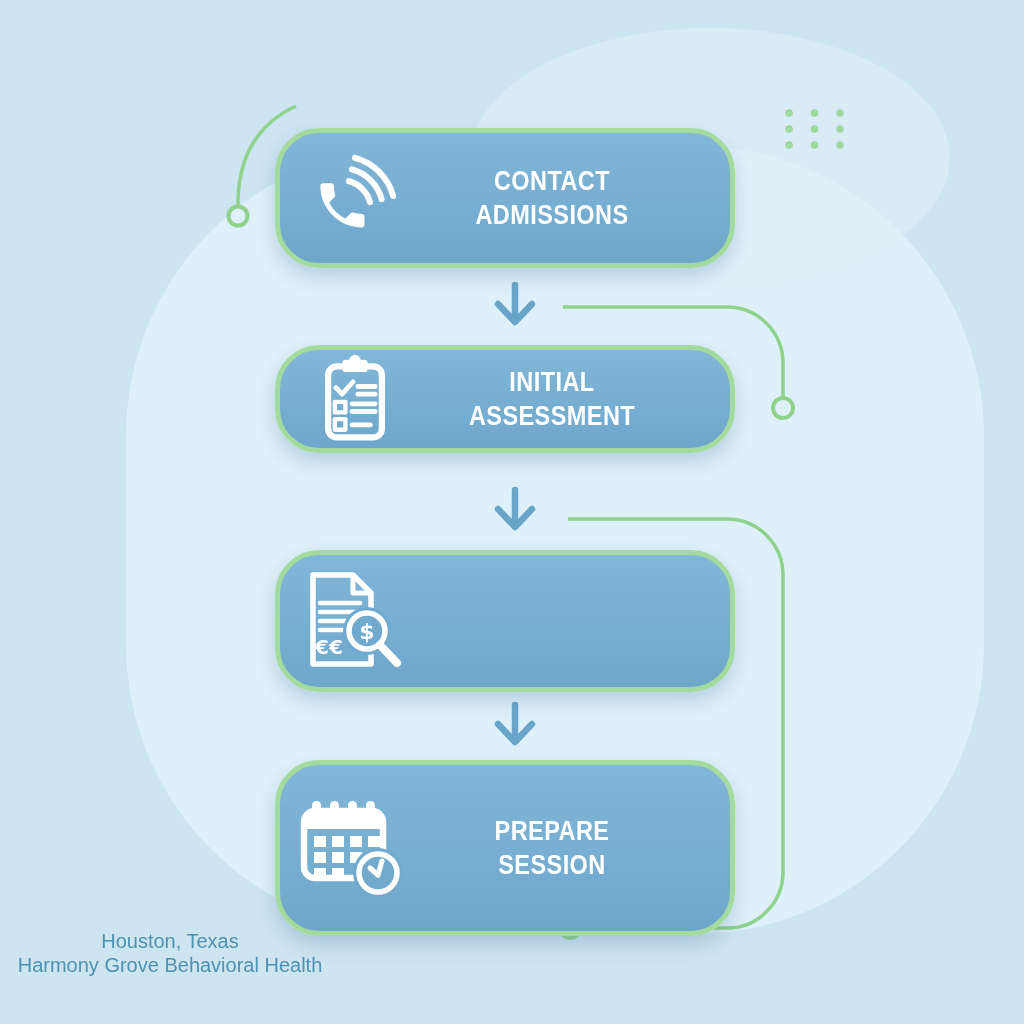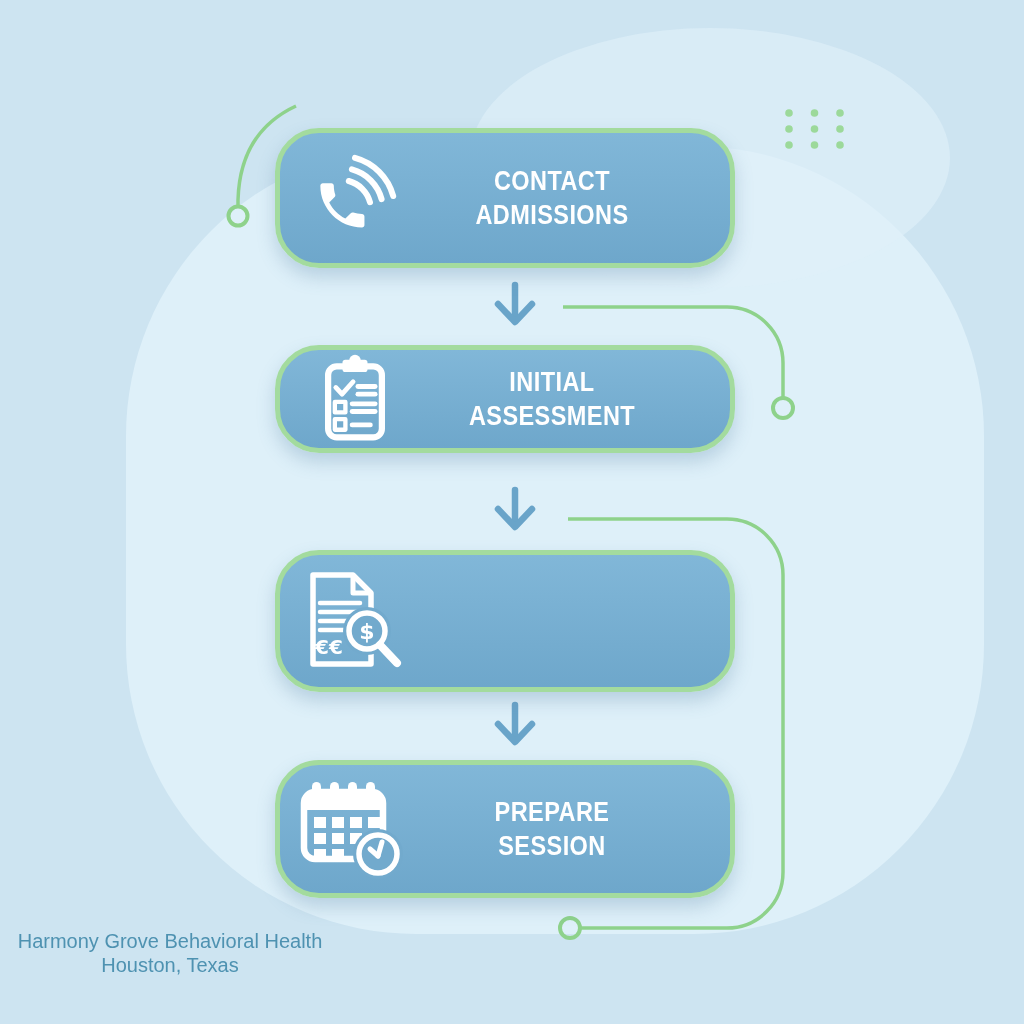--- a/index.html
+++ b/index.html
@@ -15,21 +15,21 @@
   .step{
     position:absolute;left:275px;width:460px;box-sizing:border-box;z-index:2;
     background:linear-gradient(180deg,#81b7d8 0%,#6ea7cb 100%);
     border:5px solid #a3db9e;border-radius:44px;
     box-shadow:0 9px 18px rgba(84,126,160,.28);
     display:flex;align-items:center;
   }
   .step-1{top:128px;height:140px;}
   .step-2{top:333px;height:108px;margin-top:12px;}
   .step-3{top:550px;height:142px;}
-  .step-4{top:760px;height:138px;}
+  .step-4{top:760px;height:176px;}
   .icon-wrap{flex:0 0 150px;display:flex;justify-content:center;align-items:center;}
   .label{flex:1;text-align:center;padding-right:56px;color:#ffffff;}
   .label-inner{
     transform:scaleX(.87);font-weight:bold;font-size:27px;line-height:34px;
     letter-spacing:.5px;text-transform:uppercase;
   }
   .label-inner span{display:block;}
   .footer{
     position:absolute;left:10px;top:929px;width:320px;z-index:2;
     text-align:center;color:#4e92b1;font-size:20px;line-height:24px;
@@ -180,17 +180,17 @@
     </div>
     <div class="label">
       <div class="label-inner">
         <span>PREPARE SESSION</span>
         <span></span>
       </div>
     </div>
   </div>
 
   <div class="footer">
+    <div>Houston, Texas</div>
     <div>Harmony Grove Behavioral Health</div>
-    <div>Houston, Texas</div>
   </div>
 
 </div>
 
 </body></html>

